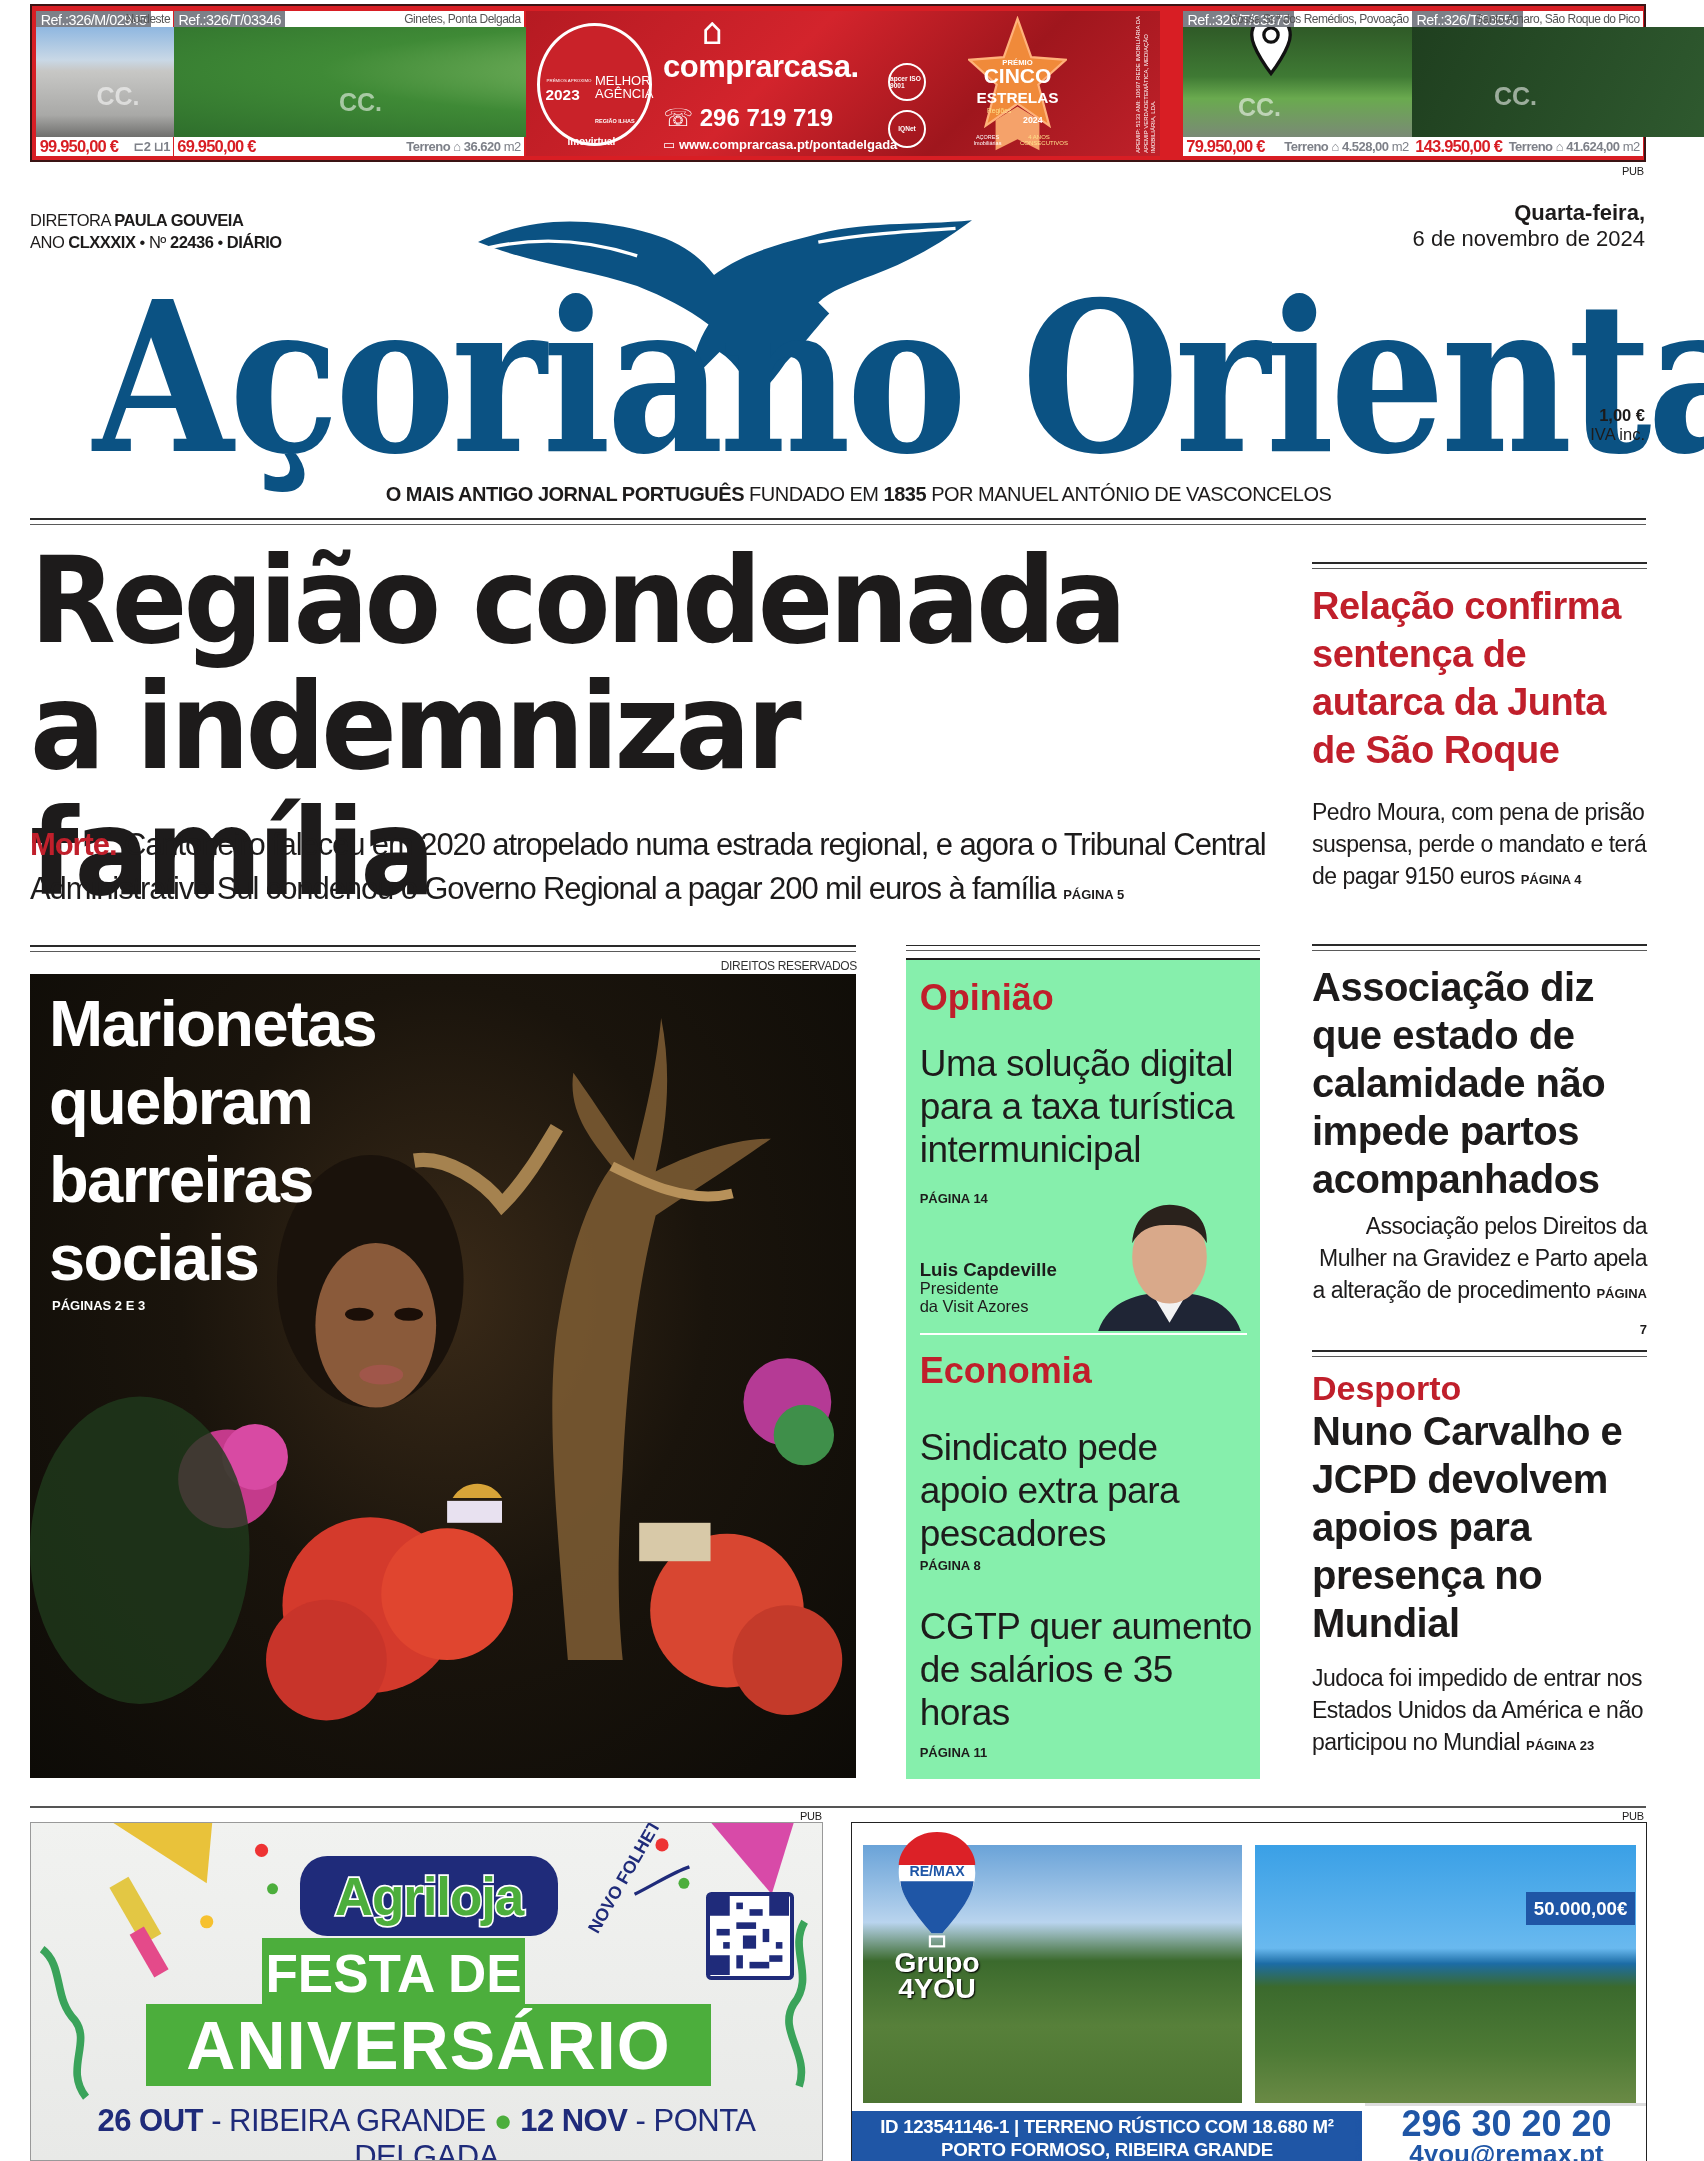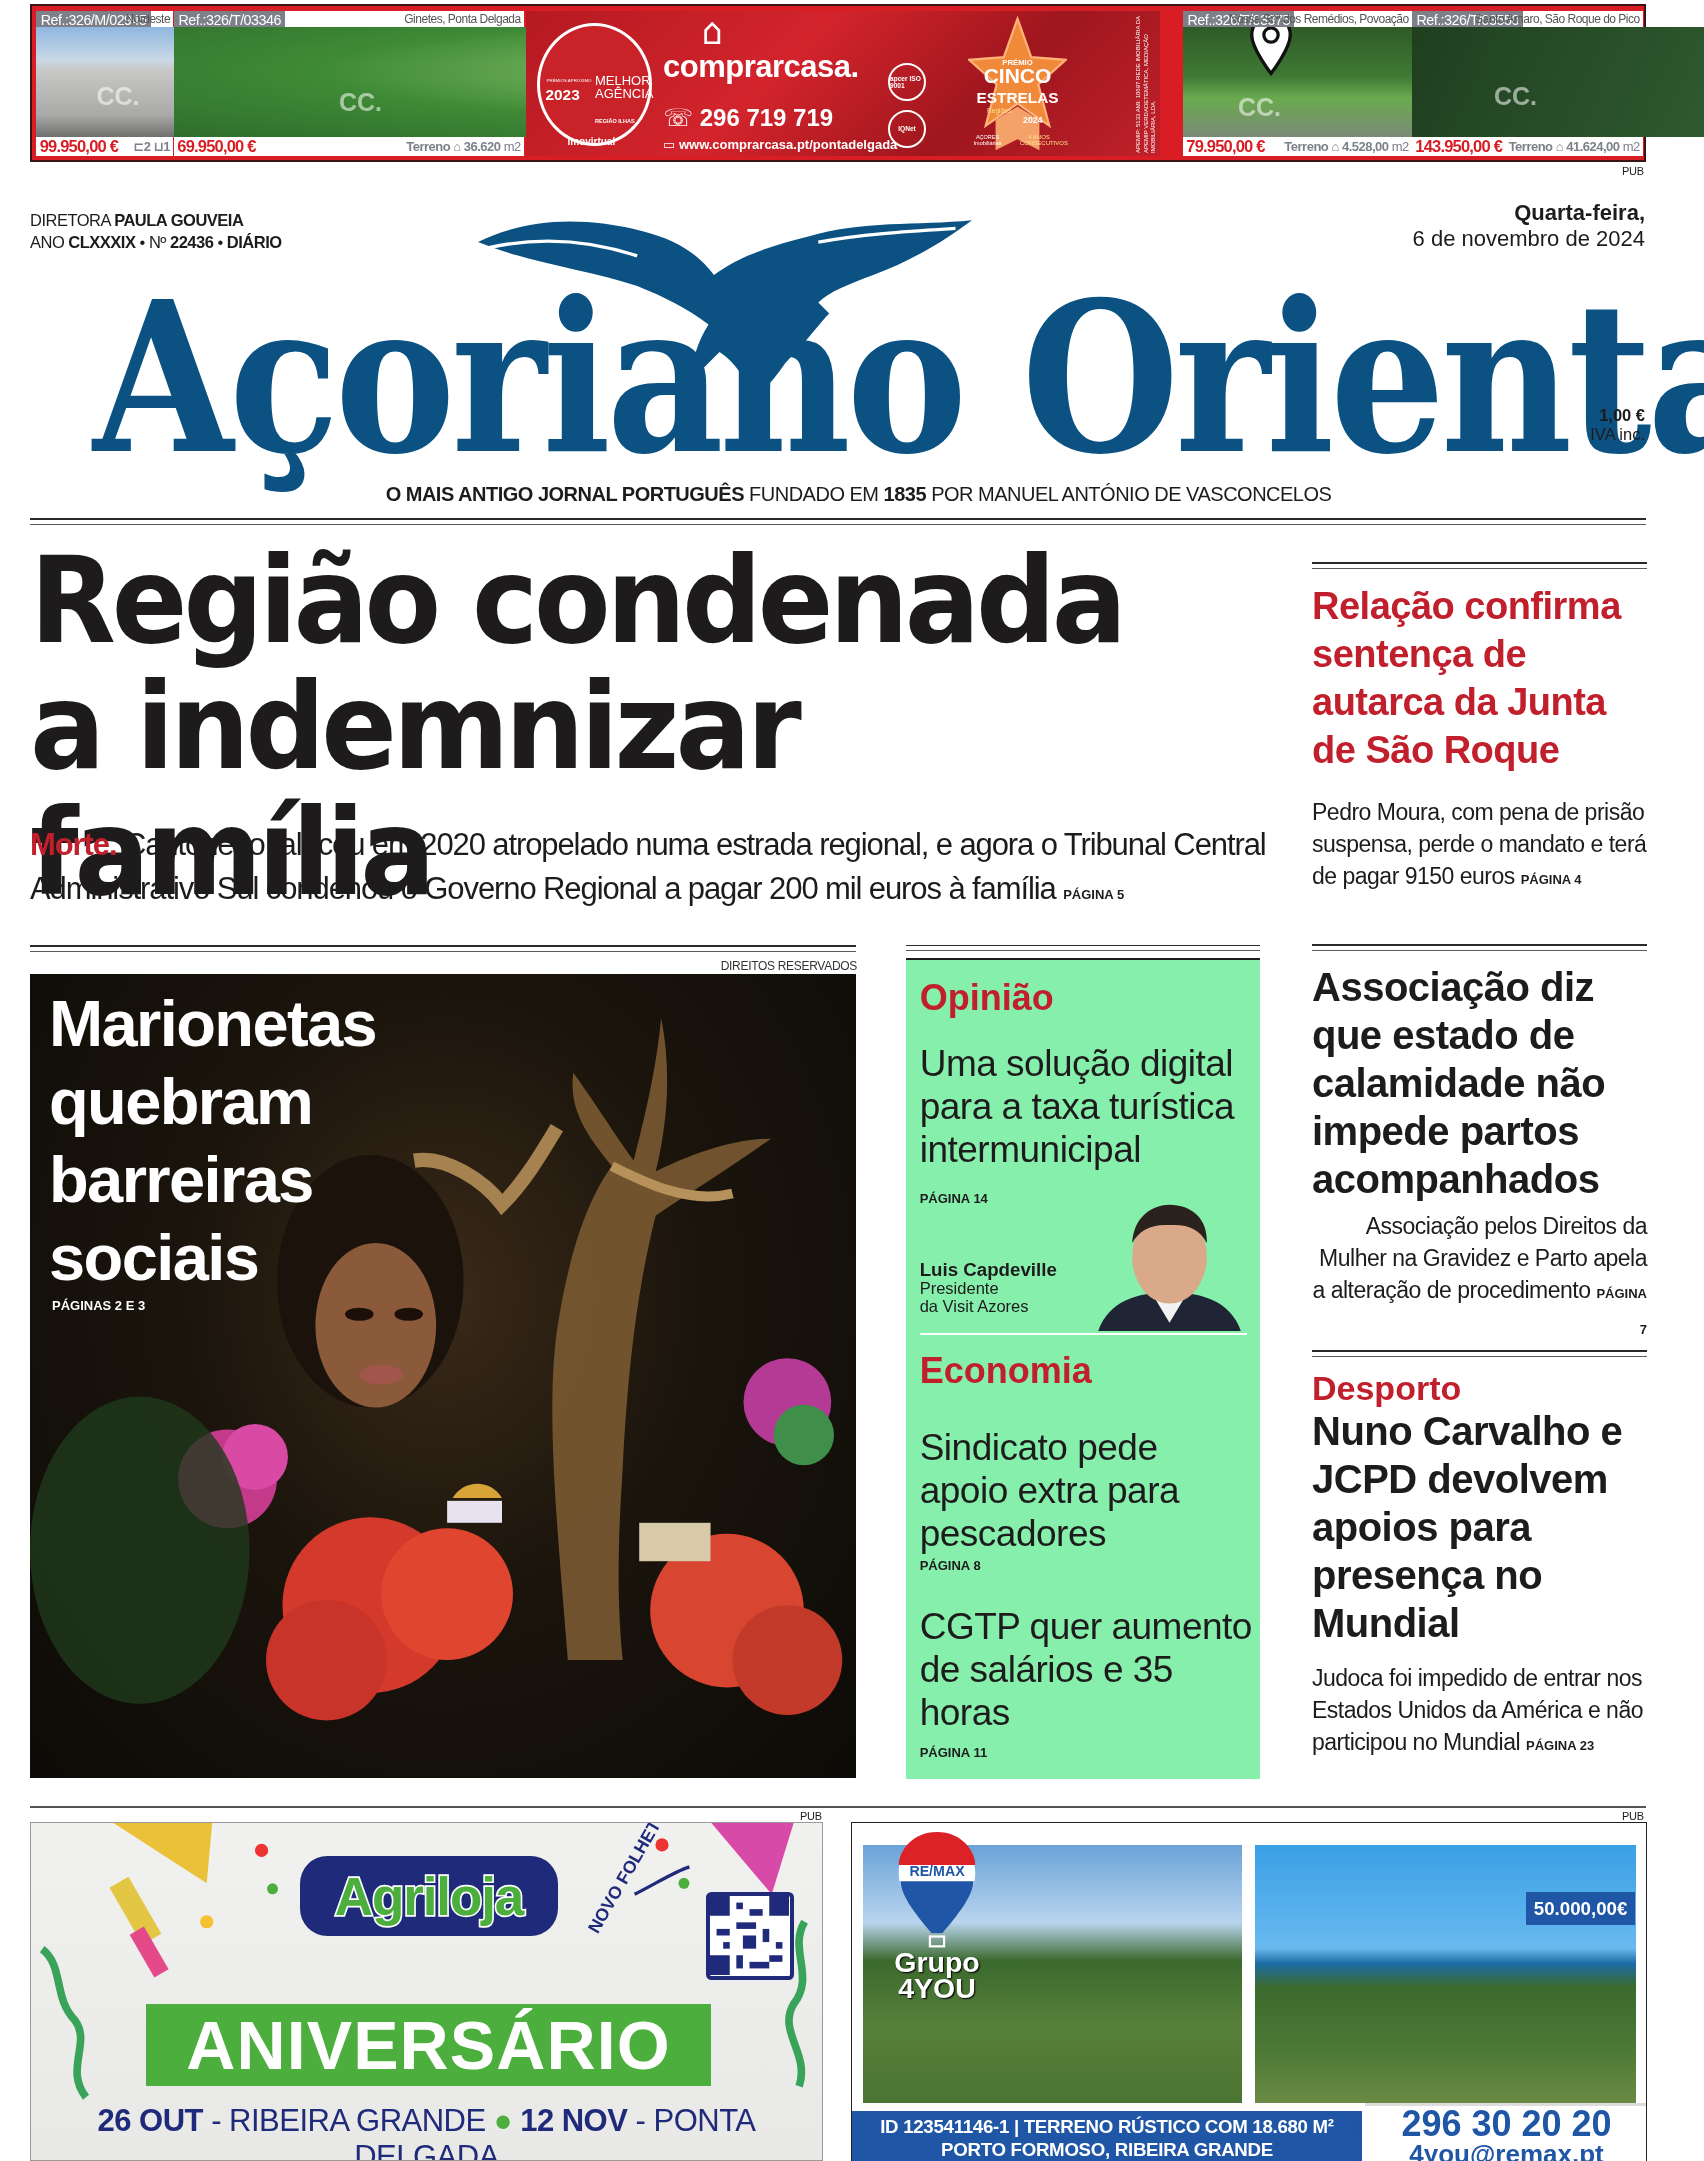--- a/index.html
+++ b/index.html
@@ -323,20 +323,21 @@
     <circle cx="420" cy="50" r="12" fill="#e33"></circle>
     <circle cx="440" cy="120" r="10" fill="#4cae3c"></circle>
     <circle cx="320" cy="180" r="12" fill="#f6c12f"></circle>
     <circle cx="1150" cy="40" r="12" fill="#e33"></circle>
     <circle cx="1190" cy="110" r="10" fill="#4cae3c"></circle>
     <path d="M20 230 C60 260 40 320 80 360 C110 400 60 450 100 500" stroke="#3aa35a" stroke-width="14" fill="none"></path>
     <path d="M1410 180 C1380 230 1430 280 1390 330 C1360 380 1420 420 1400 480" stroke="#3aa35a" stroke-width="14" fill="none"></path>
     <path d="M1100 130 C1140 110 1170 90 1200 80" stroke="#1f2b7a" stroke-width="6" fill="none"></path>
   </svg>
   <div class="agri-logo">Agriloja</div>
+  <div class="agri-festa">FESTA DE</div>
   <div class="agri-aniv">ANIVERSÁRIO</div>
   <div class="agri-novo">NOVO FOLHETO!</div>
   <div class="agri-qr">
     <svg width="79" height="79" viewBox="0 0 12 12">
       <rect x="0" y="0" width="3" height="3" fill="#1f2b7a"></rect>
         <rect x="9" y="0" width="3" height="3" fill="#1f2b7a"></rect>
         <rect x="0" y="9" width="3" height="3" fill="#1f2b7a"></rect>
       <rect x="4" y="1" width="1" height="1" fill="#1f2b7a"></rect>
         <rect x="6" y="2" width="2" height="1" fill="#1f2b7a"></rect>
         <rect x="4" y="4" width="3" height="1" fill="#1f2b7a"></rect>

